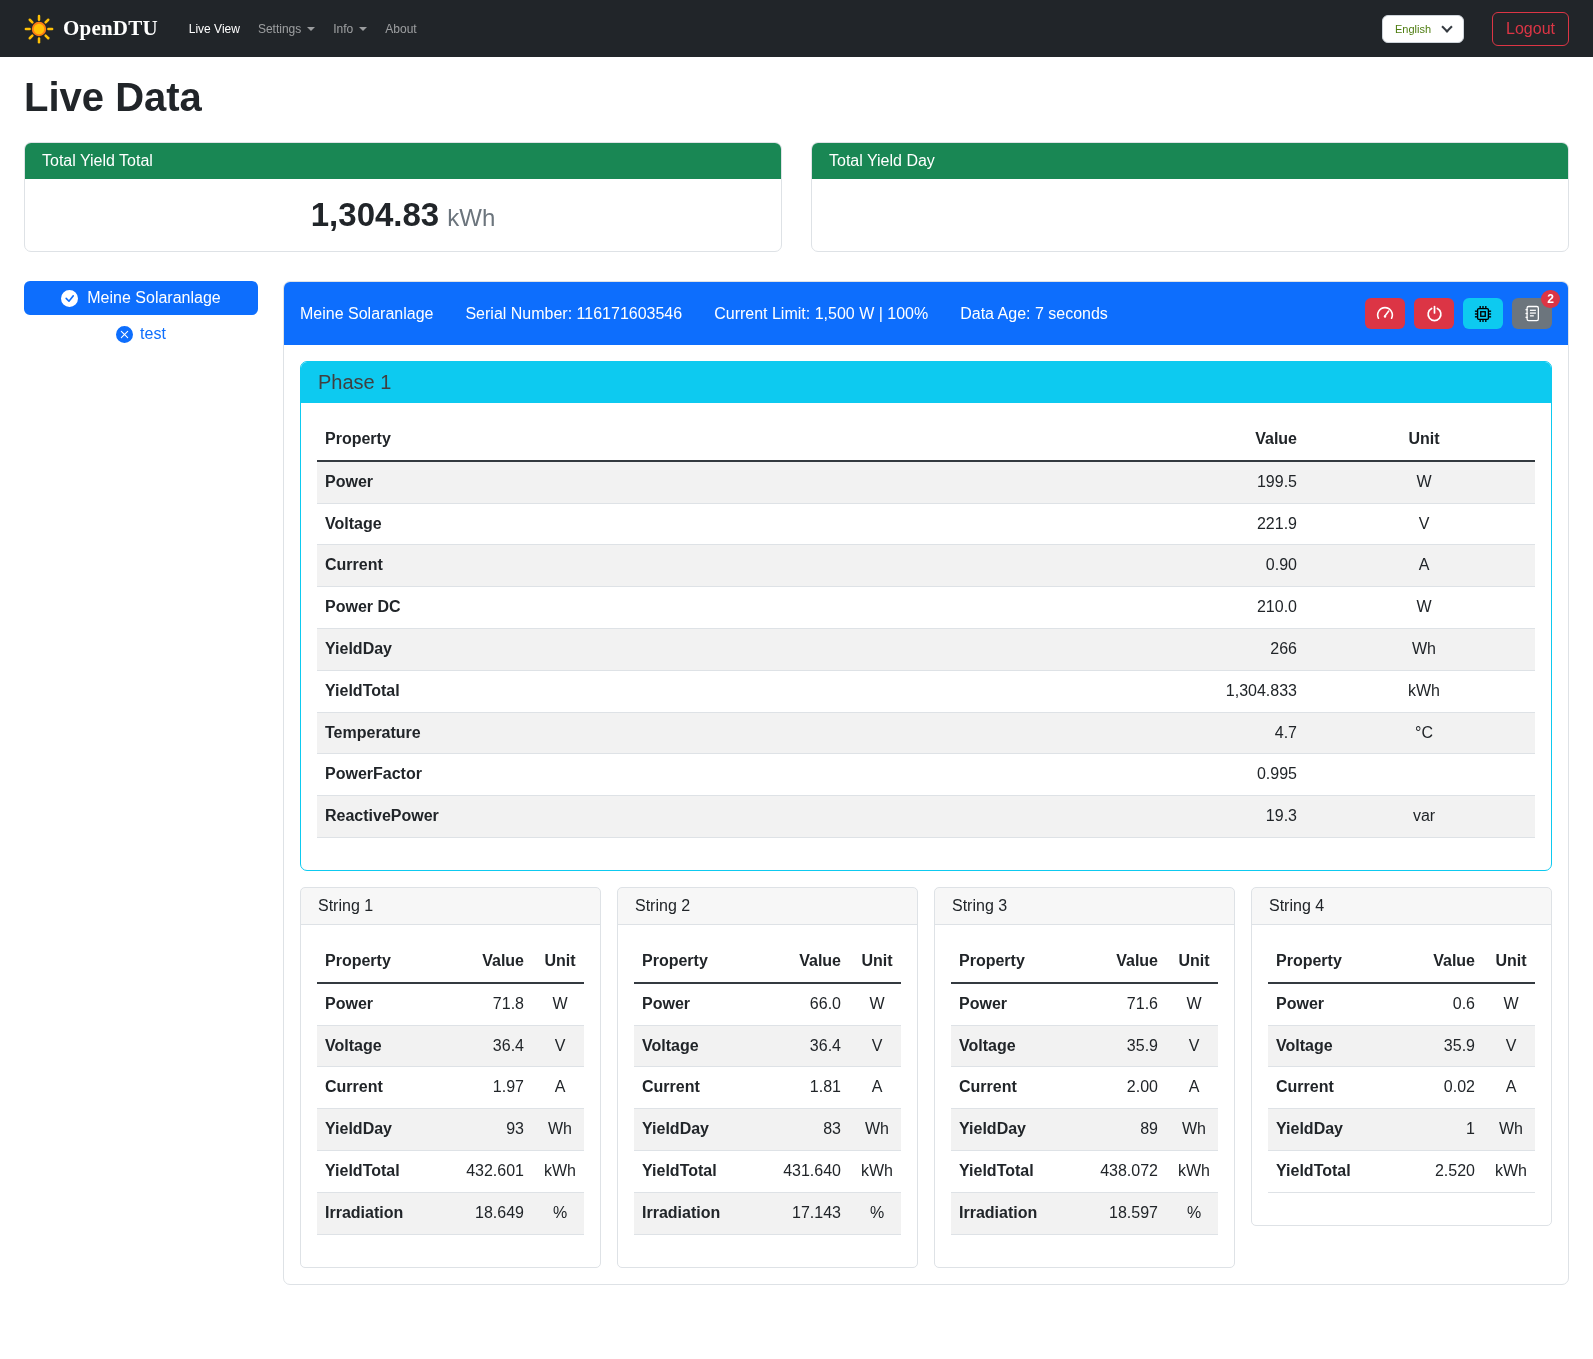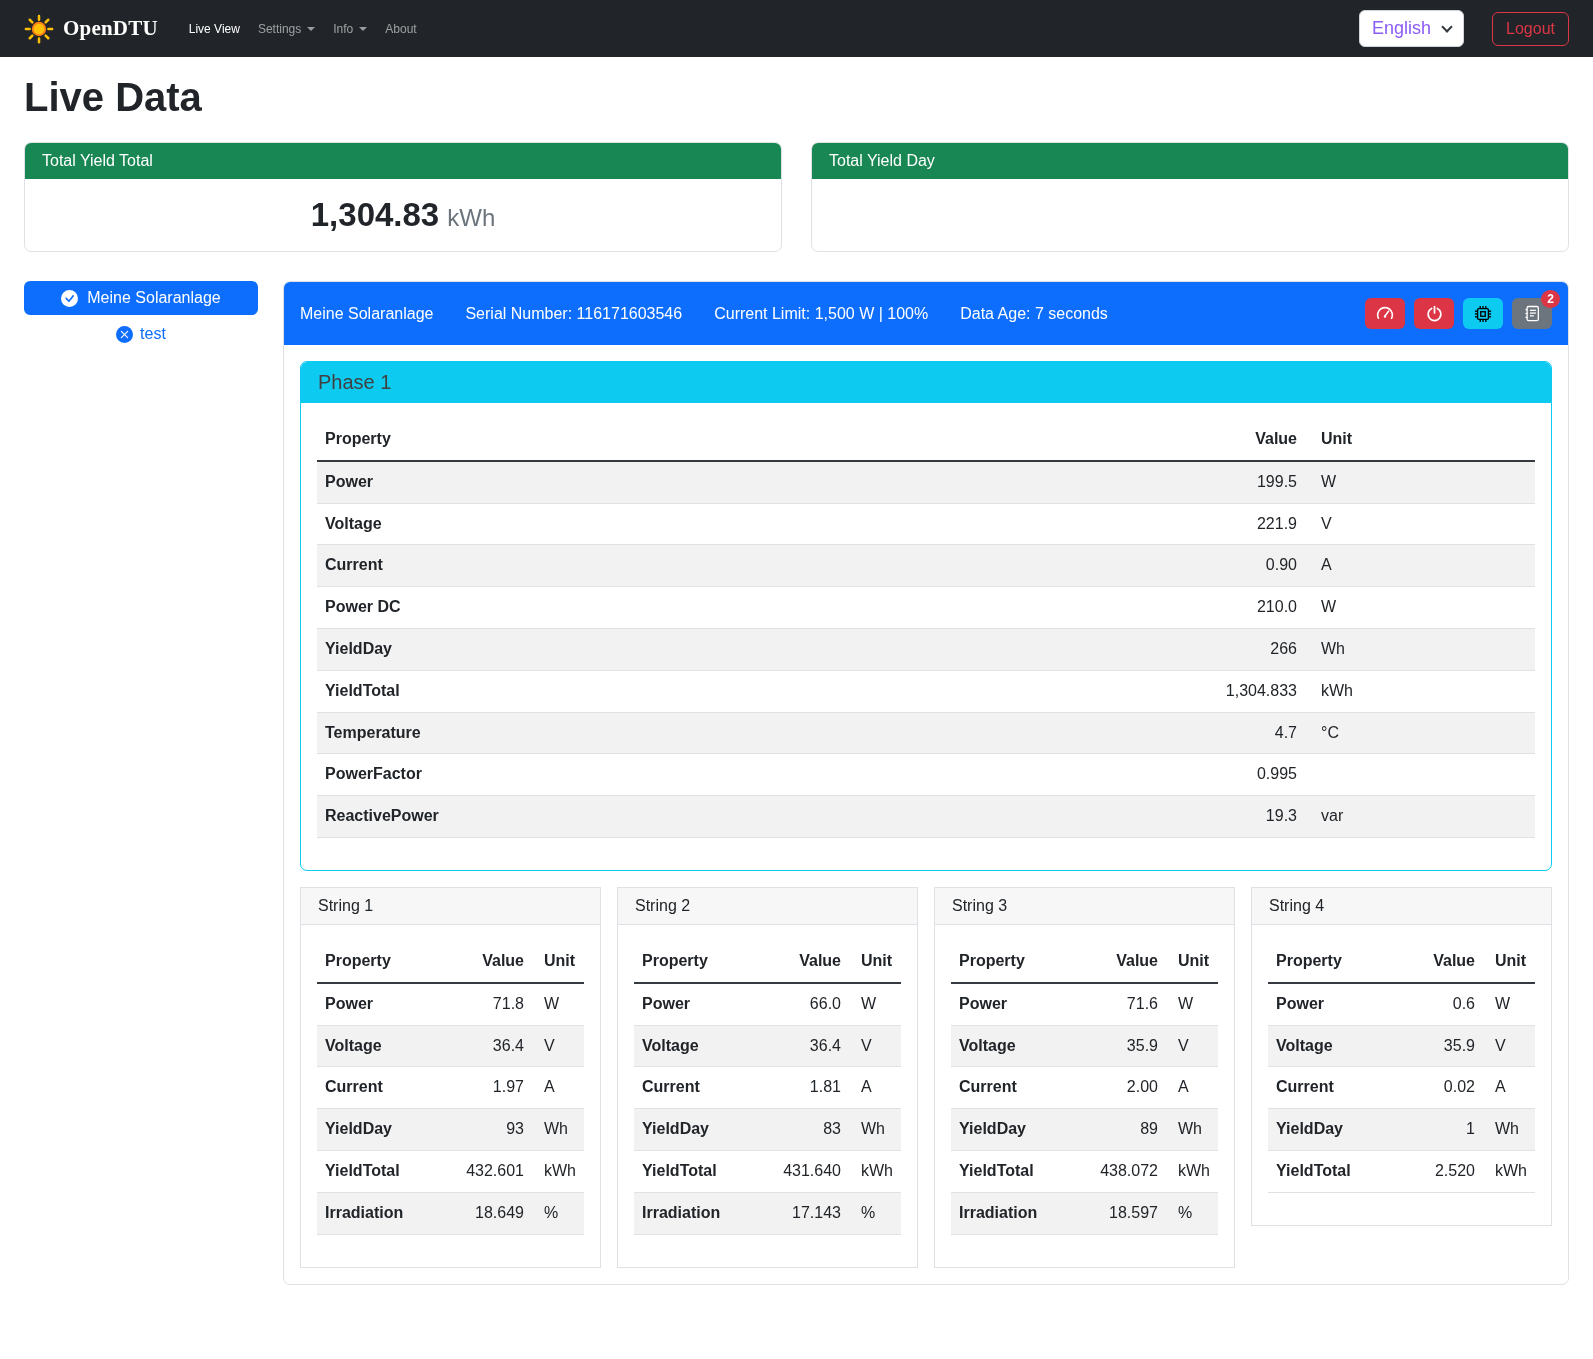--- a/index.html
+++ b/index.html
@@ -33,23 +33,23 @@
   }
   .nav-link.active { color:#ffffff; }
   .caret-down {
     display:inline-block; margin-left:6px; vertical-align:2px;
     border-top:4px solid currentColor;
     border-right:4px solid transparent;
     border-left:4px solid transparent;
   }
   .nav-right { margin-left:auto; display:flex; align-items:center; gap:28px; }
   .lang-select {
-    background:#ffffff; color:#8b5cf6;
+    background:#ffffff; color:#4d7c0f;
     border:1px solid #ced4da; border-radius:6px;
-    padding:7px 12px; font-size:18px;
+    padding:7px 12px; font-size:11px;
     display:flex; align-items:center; cursor:pointer;
   }
   .select-caret {
     width:8px; height:8px; margin-left:12px; margin-top:-4px;
     border-right:2px solid #343a40; border-bottom:2px solid #343a40;
     transform:rotate(45deg); display:inline-block;
   }
   .logout-btn {
     background:transparent; color:#dc3545;
     border:1px solid #dc3545; border-radius:6px;
@@ -117,30 +117,30 @@
   .phase-card-header { background:#0dcaf0; color:#404040; padding:9px 17px; font-size:20px; }
   .phase-card-body { padding:16px; }
 
   
   .data-table { width:100%; border-collapse:collapse; margin-bottom:16px; font-size:16px; }
   .data-table th, .data-table td { padding:8px; line-height:1.55; }
   .data-table thead tr { border-bottom:2px solid #343a40; }
   .data-table tbody tr { border-bottom:1px solid #dee2e6; }
   .col-prop { text-align:left; font-weight:700; }
   th.col-val, td.col-val { text-align:right; }
-  th.col-unit, td.col-unit { text-align:left; font-weight:400; padding-left:16px; }
+  th.col-unit, td.col-unit { text-align:center; font-weight:400; padding-left:16px; }
   th.col-unit, th.col-val { font-weight:700; }
   td.col-val, td.col-unit { font-weight:400; }
   .phase-table td.col-unit, .phase-table th.col-unit { width:230px; }
   .stripe-odd tbody tr:nth-child(odd) { background:rgba(0,0,0,.05); }
   .stripe-even tbody tr:nth-child(even) { background:rgba(0,0,0,.05); }
 
   
   .strings-row { display:flex; gap:16px; align-items:flex-start; }
-  .string-card { flex:1; border:1px solid #dee2e6; border-radius:0; background:#fff; overflow:hidden; }
+  .string-card { flex:1; border:1px solid #dee2e6; border-radius:5px; background:#fff; overflow:hidden; }
   .string-card-header {
     background:rgba(0,0,0,.03); color:#212529;
     padding:9px 17px; font-size:16px;
     border-bottom:1px solid #dee2e6;
   }
   .string-card-body { padding:16px; }
   .string-table td.col-unit, .string-table th.col-unit { width:50px; padding-left:12px; }
 </style>
 </head>
 <body>

